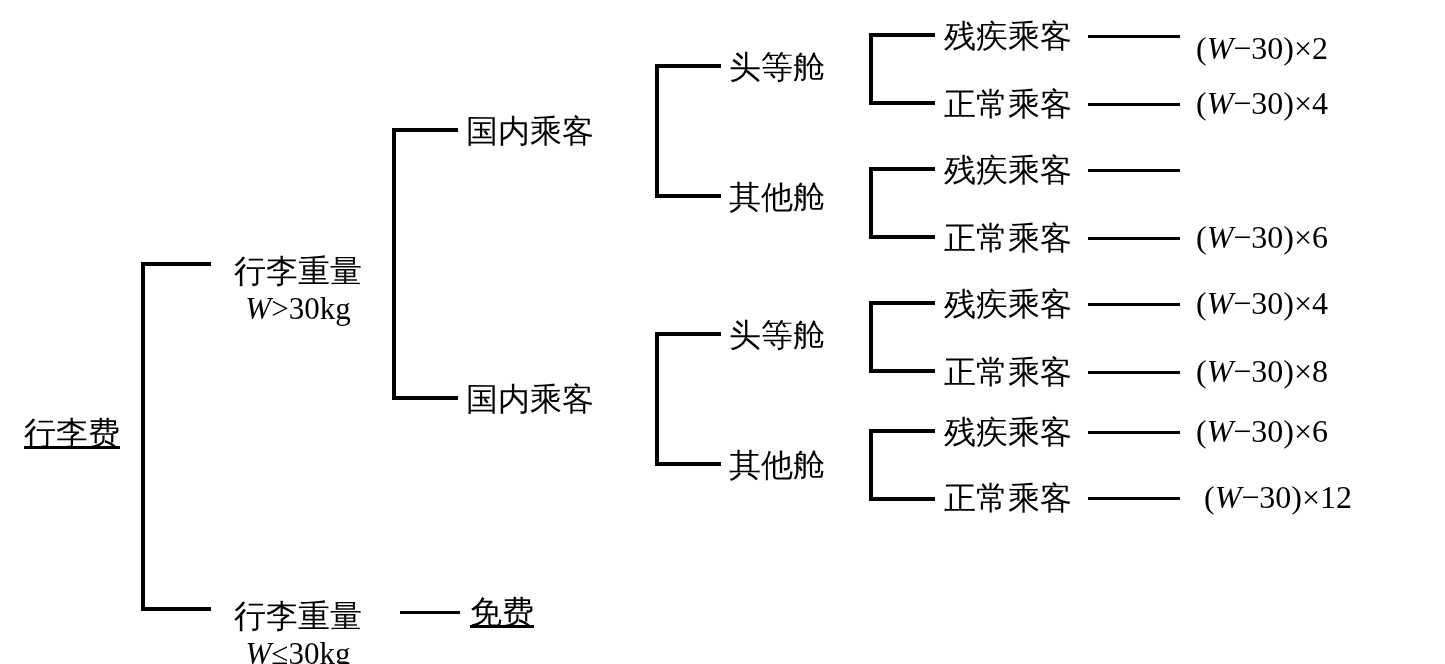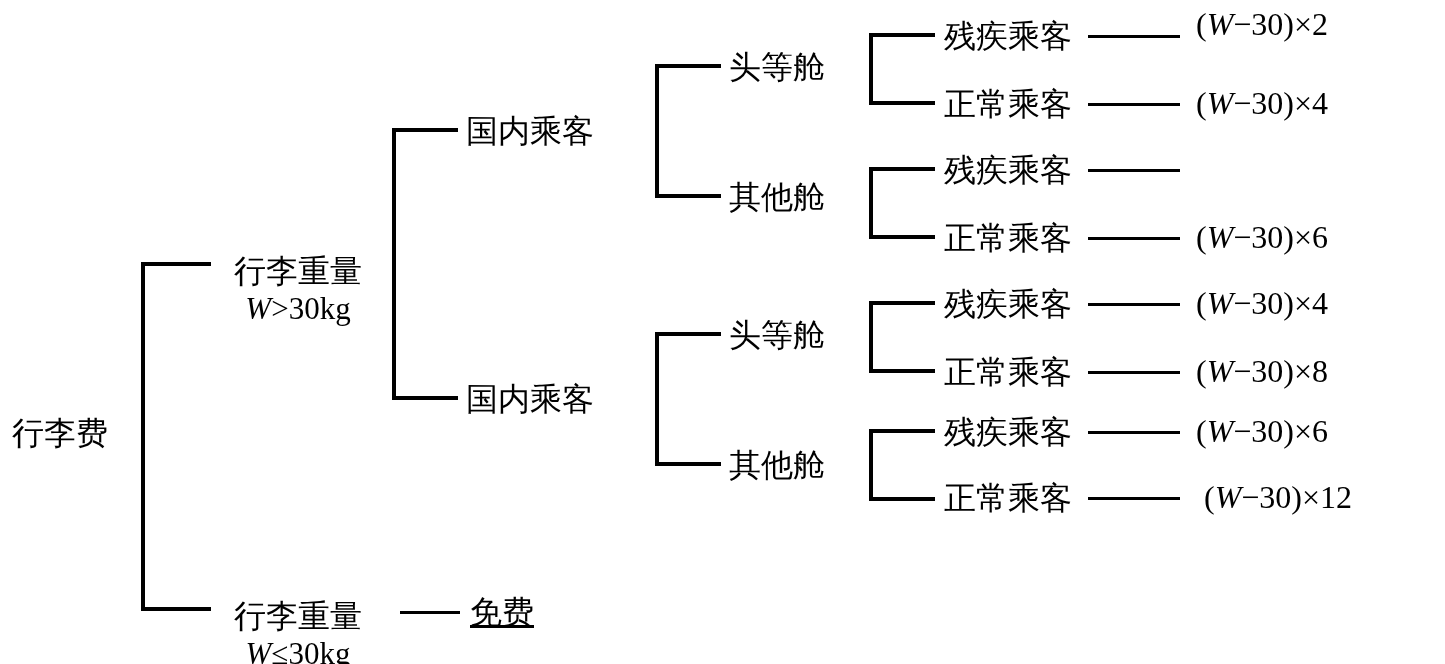--- a/index.html
+++ b/index.html
@@ -59,21 +59,21 @@
     font-family: "Liberation Serif", "DejaVu Serif", serif;
     font-size: 31px;
   }
   .cond i { font-style: italic; }
 </style>
 </head>
 <body>
 
 <div id="canvas">
 
-  <div class="lbl cjk two-line" style="left:0; top:384px; width:120px;">
+  <div class="lbl cjk two-line" style="left:12px; top:384px; width:120px;text-decoration:underline;">
     <div>行李费</div>
   </div>
 
   <div class="vline" style="left:141px; top:262px; height:349px;"></div>
   <div class="hline" style="left:141px; top:262px; width:70px;"></div>
   <div class="hline" style="left:141px; top:607px; width:70px;"></div>
 
   <div class="lbl cjk two-line" style="left:218px; top:222px; width:160px;">
     <div>行李重量</div>
     <div class="cond">
@@ -119,21 +119,21 @@
   <div class="vline" style="left:869px; top:301px; height:72px;"></div>
   <div class="hline" style="left:869px; top:301px; width:66px;"></div>
   <div class="hline" style="left:869px; top:369px; width:66px;"></div>
 
   <div class="vline" style="left:869px; top:429px; height:72px;"></div>
   <div class="hline" style="left:869px; top:429px; width:66px;"></div>
   <div class="hline" style="left:869px; top:497px; width:66px;"></div>
 
   <div class="lbl cjk" style="left:944px; top:17px;">残疾乘客</div>
   <div class="hline thin" style="left:1088px; top:35px; width:92px;"></div>
-  <div class="formula" style="left:1196px; top:6px;">
+  <div class="formula" style="left:1196px; top:30px;">
     <span>(</span><i>W</i><span>−30)×</span><span>2</span>
   </div>
 
   <div class="lbl cjk" style="left:944px; top:85px;">正常乘客</div>
   <div class="hline thin" style="left:1088px; top:103px; width:92px;"></div>
   <div class="formula" style="left:1196px; top:85px;">
     <span>(</span><i>W</i><span>−30)×</span><span>4</span>
   </div>
 
   <div class="lbl cjk" style="left:944px; top:151px;">残疾乘客</div>

